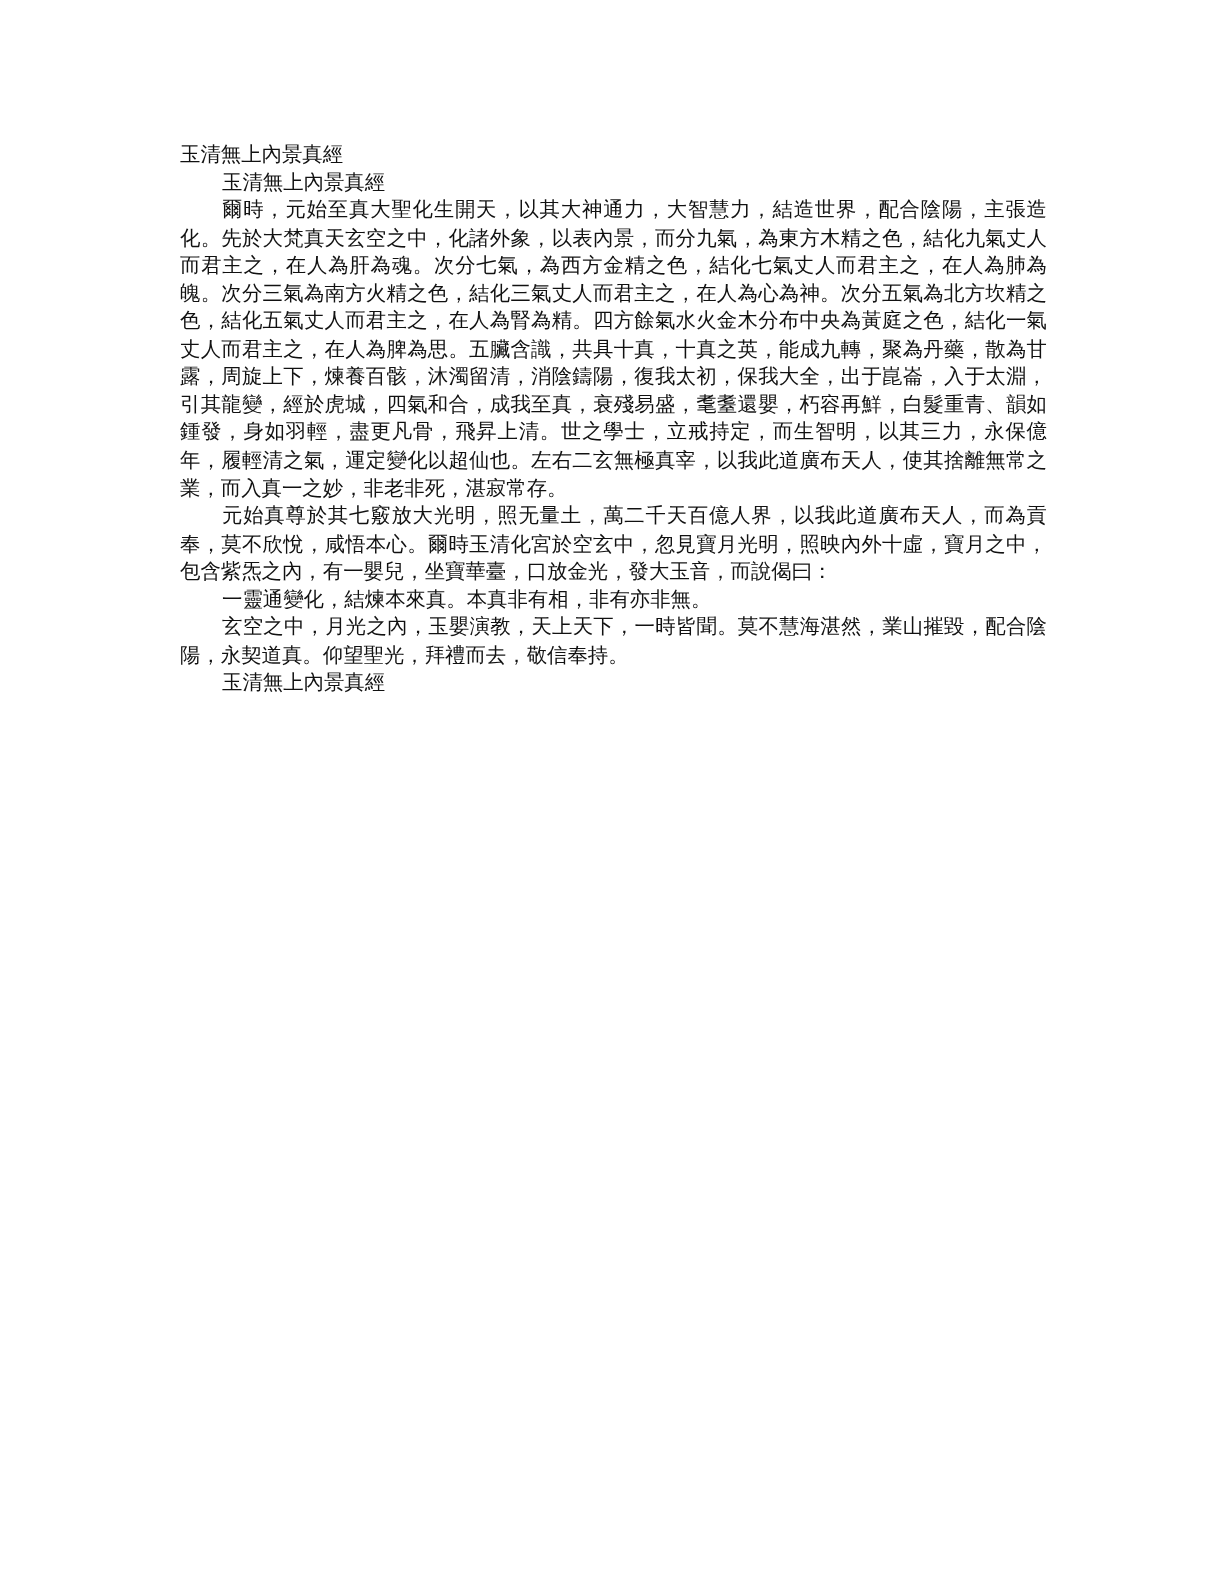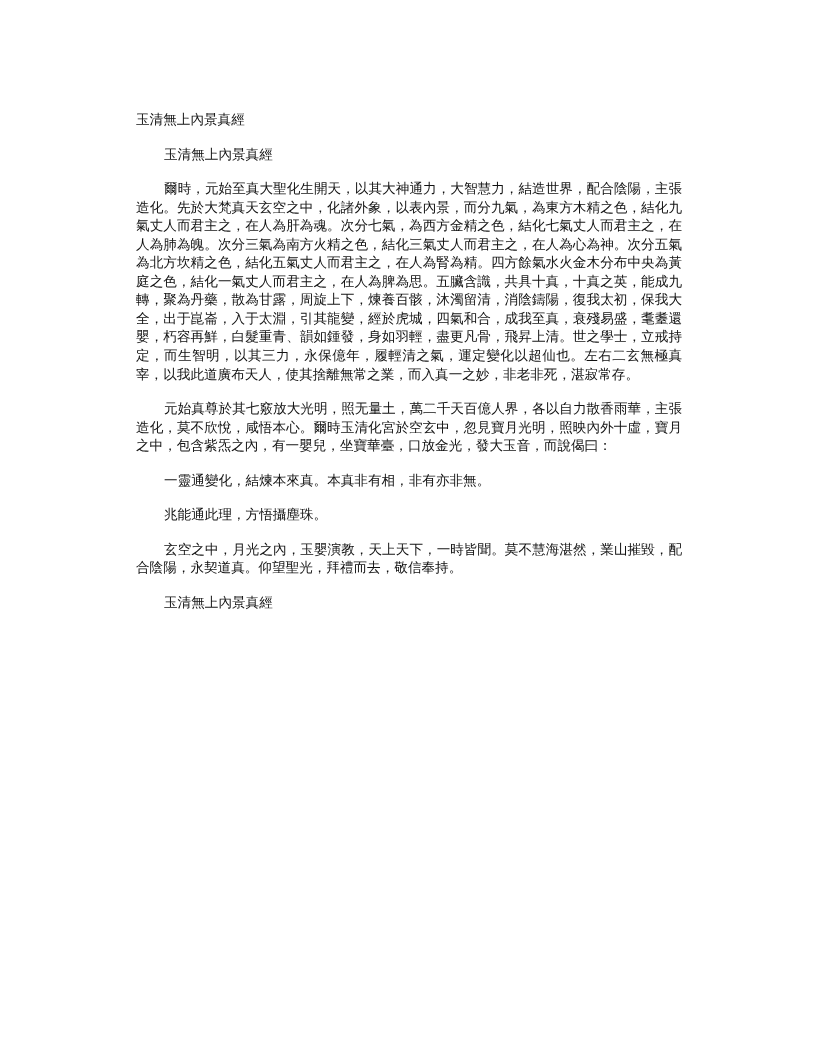--- a/index.html
+++ b/index.html
@@ -17,38 +17,37 @@
       position: absolute;
       left: 120px;
       top: 94px;
       width: 578px;
       font-family: "DejaVu Serif", "Liberation Serif", serif;
       font-size: 13.6px;
       line-height: 18.55px;
       color: #111111;
     }
     .para {
-      margin: 16px;
+      margin: 0;
       padding: 0;
       text-align: justify;
       text-justify: inter-character;
       word-break: break-all;
     }
     .indent {
       text-indent: 28px;
     }
     .title-line {
       text-indent: 0;
     }
   </style>
 </head>
 <body>
 
 <div class="page">
   <p class="para title-line">玉清無上內景真經</p>
   <p class="para indent">玉清無上內景真經</p>
   <p class="para indent">爾時，元始至真大聖化生開天，以其大神通力，大智慧力，結造世界，配合陰陽，主張造化。先於大梵真天玄空之中，化諸外象，以表內景，而分九氣，為東方木精之色，結化九氣丈人而君主之，在人為肝為魂。次分七氣，為西方金精之色，結化七氣丈人而君主之，在人為肺為魄。次分三氣為南方火精之色，結化三氣丈人而君主之，在人為心為神。次分五氣為北方坎精之色，結化五氣丈人而君主之，在人為腎為精。四方餘氣水火金木分布中央為黃庭之色，結化一氣丈人而君主之，在人為脾為思。五臟含識，共具十真，十真之英，能成九轉，聚為丹藥，散為甘露，周旋上下，煉養百骸，沐濁留清，消陰鑄陽，復我太初，保我大全，出于崑崙，入于太淵，引其龍變，經於虎城，四氣和合，成我至真，衰殘易盛，耄耋還嬰，朽容再鮮，白髮重青、韻如鍾發，身如羽輕，盡更凡骨，飛昇上清。世之學士，立戒持定，而生智明，以其三力，永保億年，履輕清之氣，運定變化以超仙也。左右二玄無極真宰，以我此道廣布天人，使其捨離無常之業，而入真一之妙，非老非死，湛寂常存。</p>
-  <p class="para indent">元始真尊於其七竅放大光明，照无量土，萬二千天百億人界，各以自力散香雨華，主張造化，莫不欣悅，咸悟本心。爾時玉清化宮於空玄中，忽見寶月光明，照映內外十虛，寶月之中，包含紫炁之內，有一嬰兒，坐寶華臺，口放金光，發大玉音，而說偈曰：</p>
+  <p class="para indent">元始真尊於其七竅放大光明，照无量土，萬二千天百億人界，以我此道廣布天人，而為貢奉，莫不欣悅，咸悟本心。爾時玉清化宮於空玄中，忽見寶月光明，照映內外十虛，寶月之中，包含紫炁之內，有一嬰兒，坐寶華臺，口放金光，發大玉音，而說偈曰：</p>
   <p class="para indent">一靈通變化，結煉本來真。本真非有相，非有亦非無。</p>
-  <p class="para indent">兆能通此理，方悟攝塵珠。</p>
   <p class="para indent">玄空之中，月光之內，玉嬰演教，天上天下，一時皆聞。莫不慧海湛然，業山摧毀，配合陰陽，永契道真。仰望聖光，拜禮而去，敬信奉持。</p>
   <p class="para indent">玉清無上內景真經</p>
 </div>
 
 </body></html>

